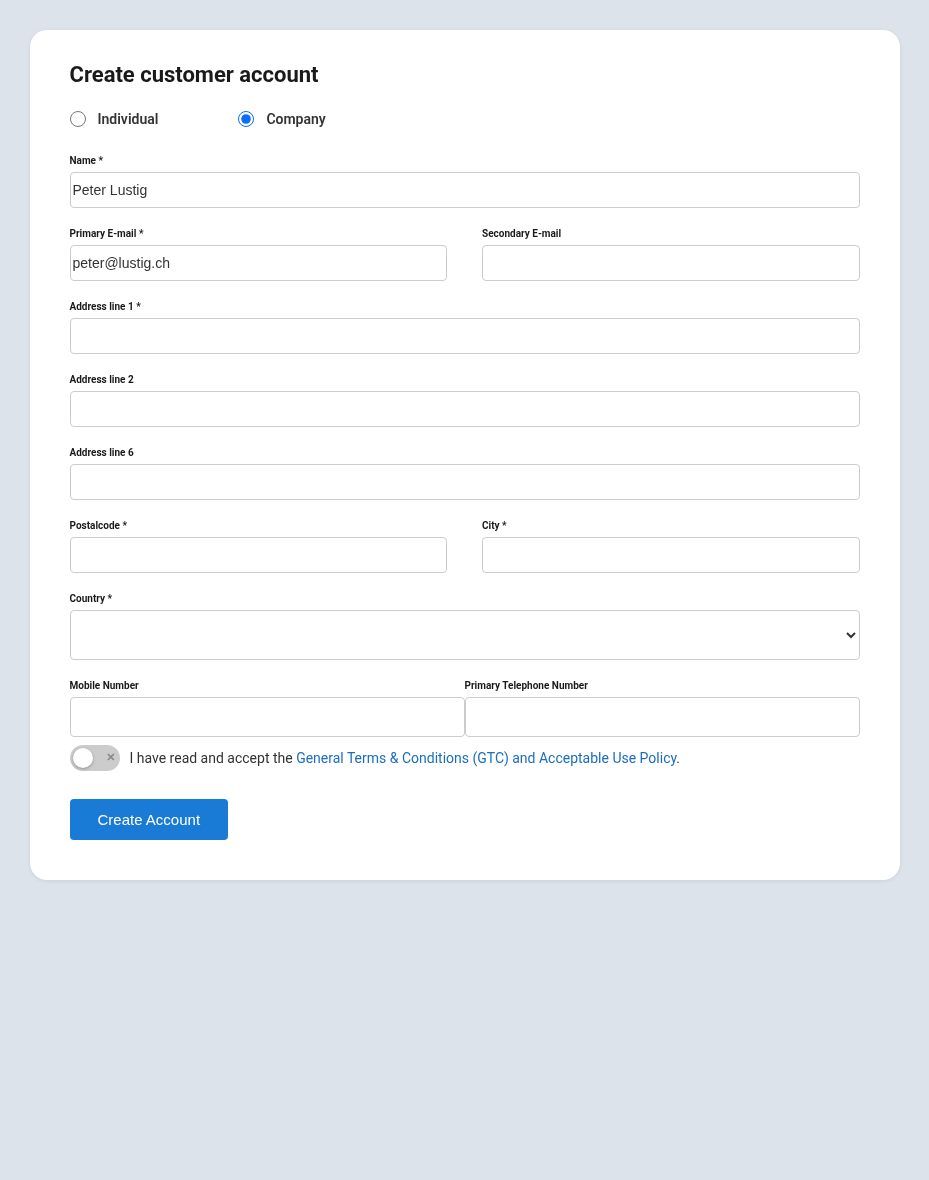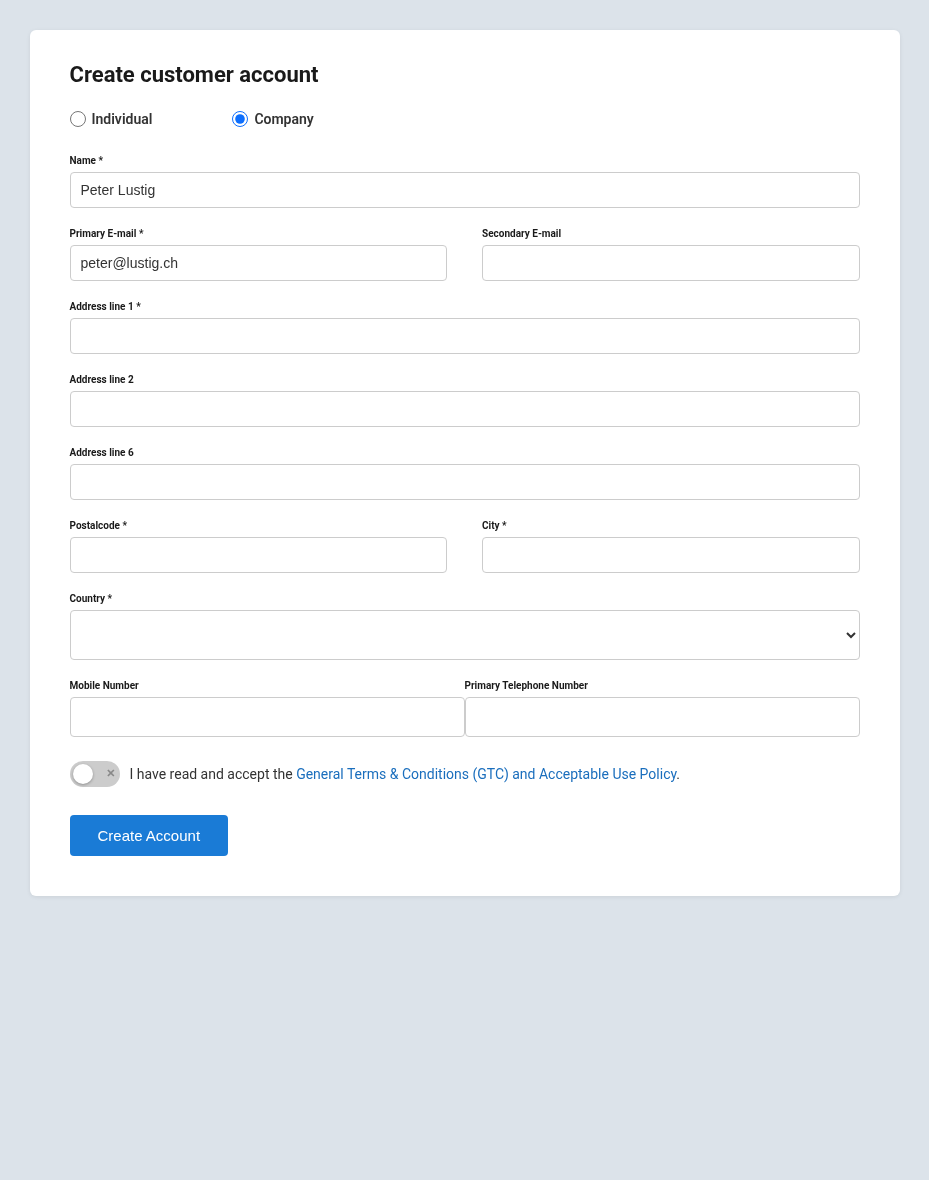--- a/index.html
+++ b/index.html
@@ -6,42 +6,42 @@
     body {
       background-color: #dce3ea;
       font-family: -apple-system, BlinkMacSystemFont, 'Segoe UI', Roboto, sans-serif;
       font-size: 14px;
       color: #333;
       min-height: 1180px;
       padding: 30px 20px;
     }
     .card {
       background: #fff;
-      border-radius: 6px;
+      border-radius: 17px;
       padding: 32px 40px 40px 40px;
       max-width: 870px;
       margin: 0 auto;
       box-shadow: 0 1px 4px rgba(0,0,0,0.08);
     }
     .page-title {
       font-size: 22px;
       font-weight: 700;
       color: #1a1a1a;
       margin-bottom: 24px;
     }
     .radio-group {
       display: flex;
       gap: 80px;
       margin-bottom: 28px;
       align-items: center;
     }
     .radio-label {
       display: flex;
       align-items: center;
-      gap: 6px;
+      gap: 12px;
       font-weight: 600;
       cursor: pointer;
       font-size: 14px;
     }
     .radio-label input[type="radio"] {
       accent-color: #0d6efd;
       width: 16px;
       height: 16px;
       cursor: pointer;
     }
@@ -58,21 +58,21 @@
     }
     .form-label {
       display: block;
       font-weight: 700;
       margin-bottom: 6px;
       font-size: 10px;
       color: #1a1a1a;
     }
     .form-input {
       width: 100%;
-      padding: 8px 10px;
+      padding: 8px 2px;
       border: 1px solid #ccc;
       border-radius: 4px;
       font-size: 14px;
       color: #333;
       background: #fff;
       outline: none;
       height: 36px;
     }
     .form-select {
       width: 100%;
@@ -81,21 +81,21 @@
       border-radius: 4px;
       font-size: 14px;
       color: #333;
       background: #fff;
       height: 36px;
       cursor: pointer;
       outline: none;
     }
     .phone-row {
       display: flex;
-      margin-bottom: 24px;
+      margin-bottom: 8px;
       justify-content: flex-end;
     }
     .phone-col {
       flex: 1;
     }
     .phone-col .form-input {
       height: 40px;
     }
     .toggle-row {
       display: flex;

